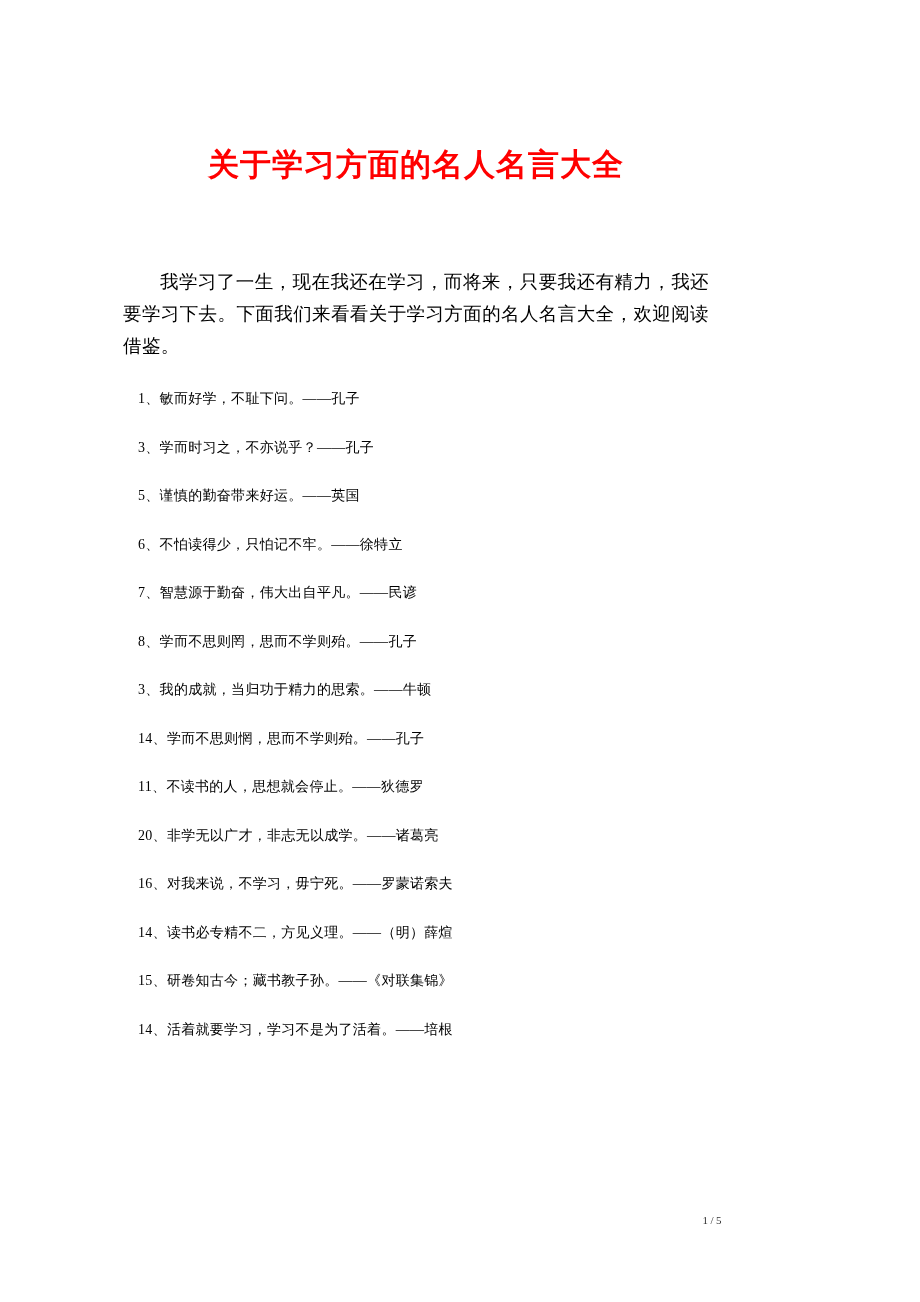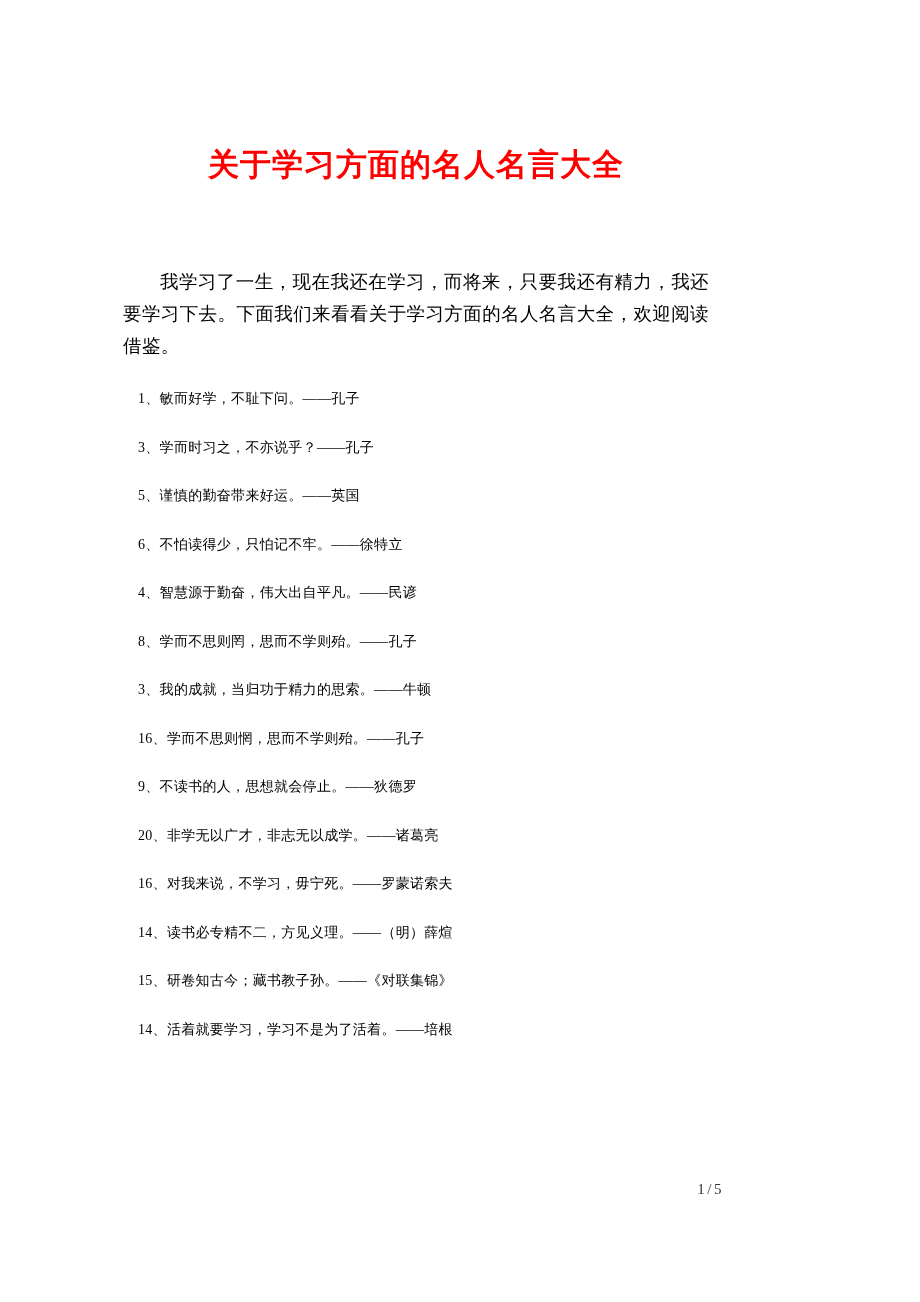--- a/index.html
+++ b/index.html
@@ -50,46 +50,46 @@
   .quote-list li {
     font-size: 14px;
     line-height: 48.5px;
     padding-left: 28px;
     letter-spacing: 0.3px;
     white-space: nowrap;
   }
   .page-number {
     position: absolute;
     right: 110px;
-    bottom: 104px;
-    font-size: 15px;
+    bottom: 76px;
+    font-size: 11px;
     color: #333333;
     letter-spacing: 0.5px;
   }
   .page-number .sep { margin: 0 2px; }
 </style>
 </head>
 <body>
 
 <div class="page">
 
   <h1 class="doc-title">关于学习方面的名人名言大全</h1>
 
   <p class="intro">我学习了一生，现在我还在学习，而将来，只要我还有精力，我还要学习下去。下面我们来看看关于学习方面的名人名言大全，欢迎阅读借鉴。</p>
 
   <ul class="quote-list">
     <li>1、敏而好学，不耻下问。——孔子</li>
     <li>3、学而时习之，不亦说乎？——孔子</li>
     <li>5、谨慎的勤奋带来好运。——英国</li>
     <li>6、不怕读得少，只怕记不牢。——徐特立</li>
-    <li>4、智慧源于勤奋，伟大出自平凡。——民谚</li>
+    <li>7、智慧源于勤奋，伟大出自平凡。——民谚</li>
     <li>8、学而不思则罔，思而不学则殆。——孔子</li>
     <li>3、我的成就，当归功于精力的思索。——牛顿</li>
-    <li>16、学而不思则惘，思而不学则殆。——孔子</li>
-    <li>9、不读书的人，思想就会停止。——狄德罗</li>
+    <li>14、学而不思则惘，思而不学则殆。——孔子</li>
+    <li>11、不读书的人，思想就会停止。——狄德罗</li>
     <li>20、非学无以广才，非志无以成学。——诸葛亮</li>
     <li>16、对我来说，不学习，毋宁死。——罗蒙诺索夫</li>
     <li>14、读书必专精不二，方见义理。——（明）薛煊</li>
     <li>15、研卷知古今；藏书教子孙。——《对联集锦》</li>
     <li>14、活着就要学习，学习不是为了活着。——培根</li>
   </ul>
 
   <div class="page-number">
     <span>1</span><span class="sep">/</span><span>5</span>
   </div>

